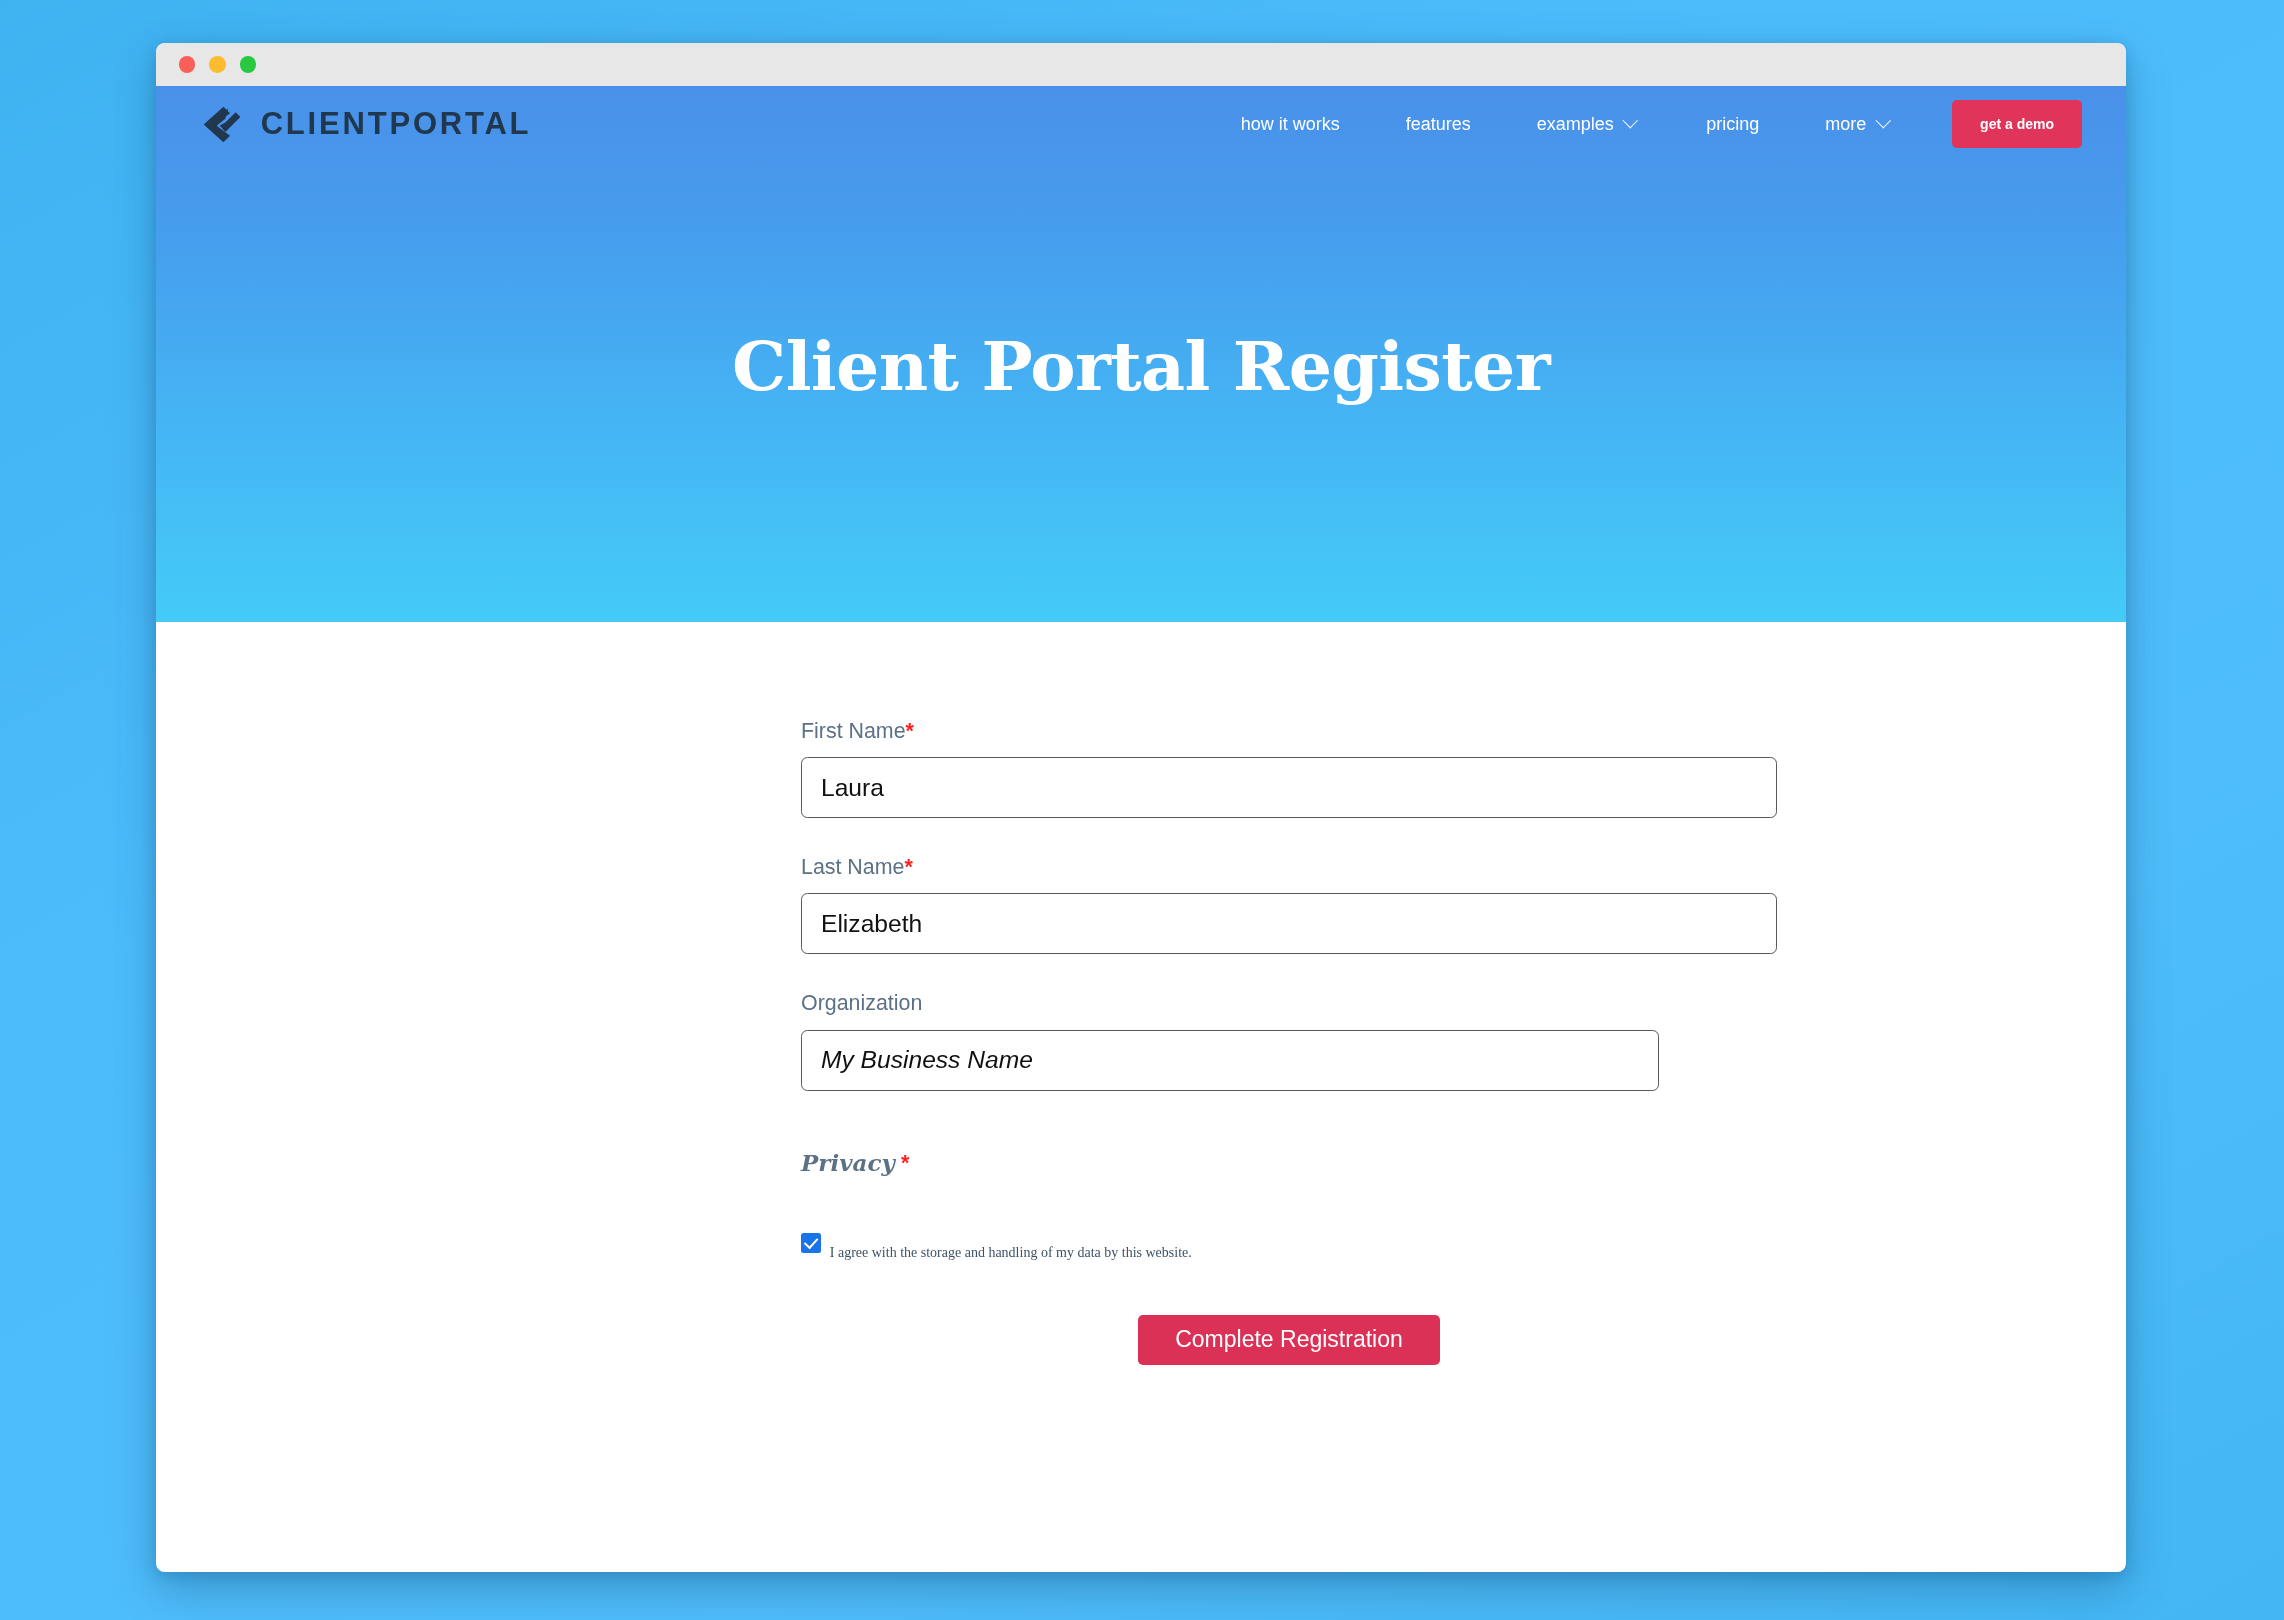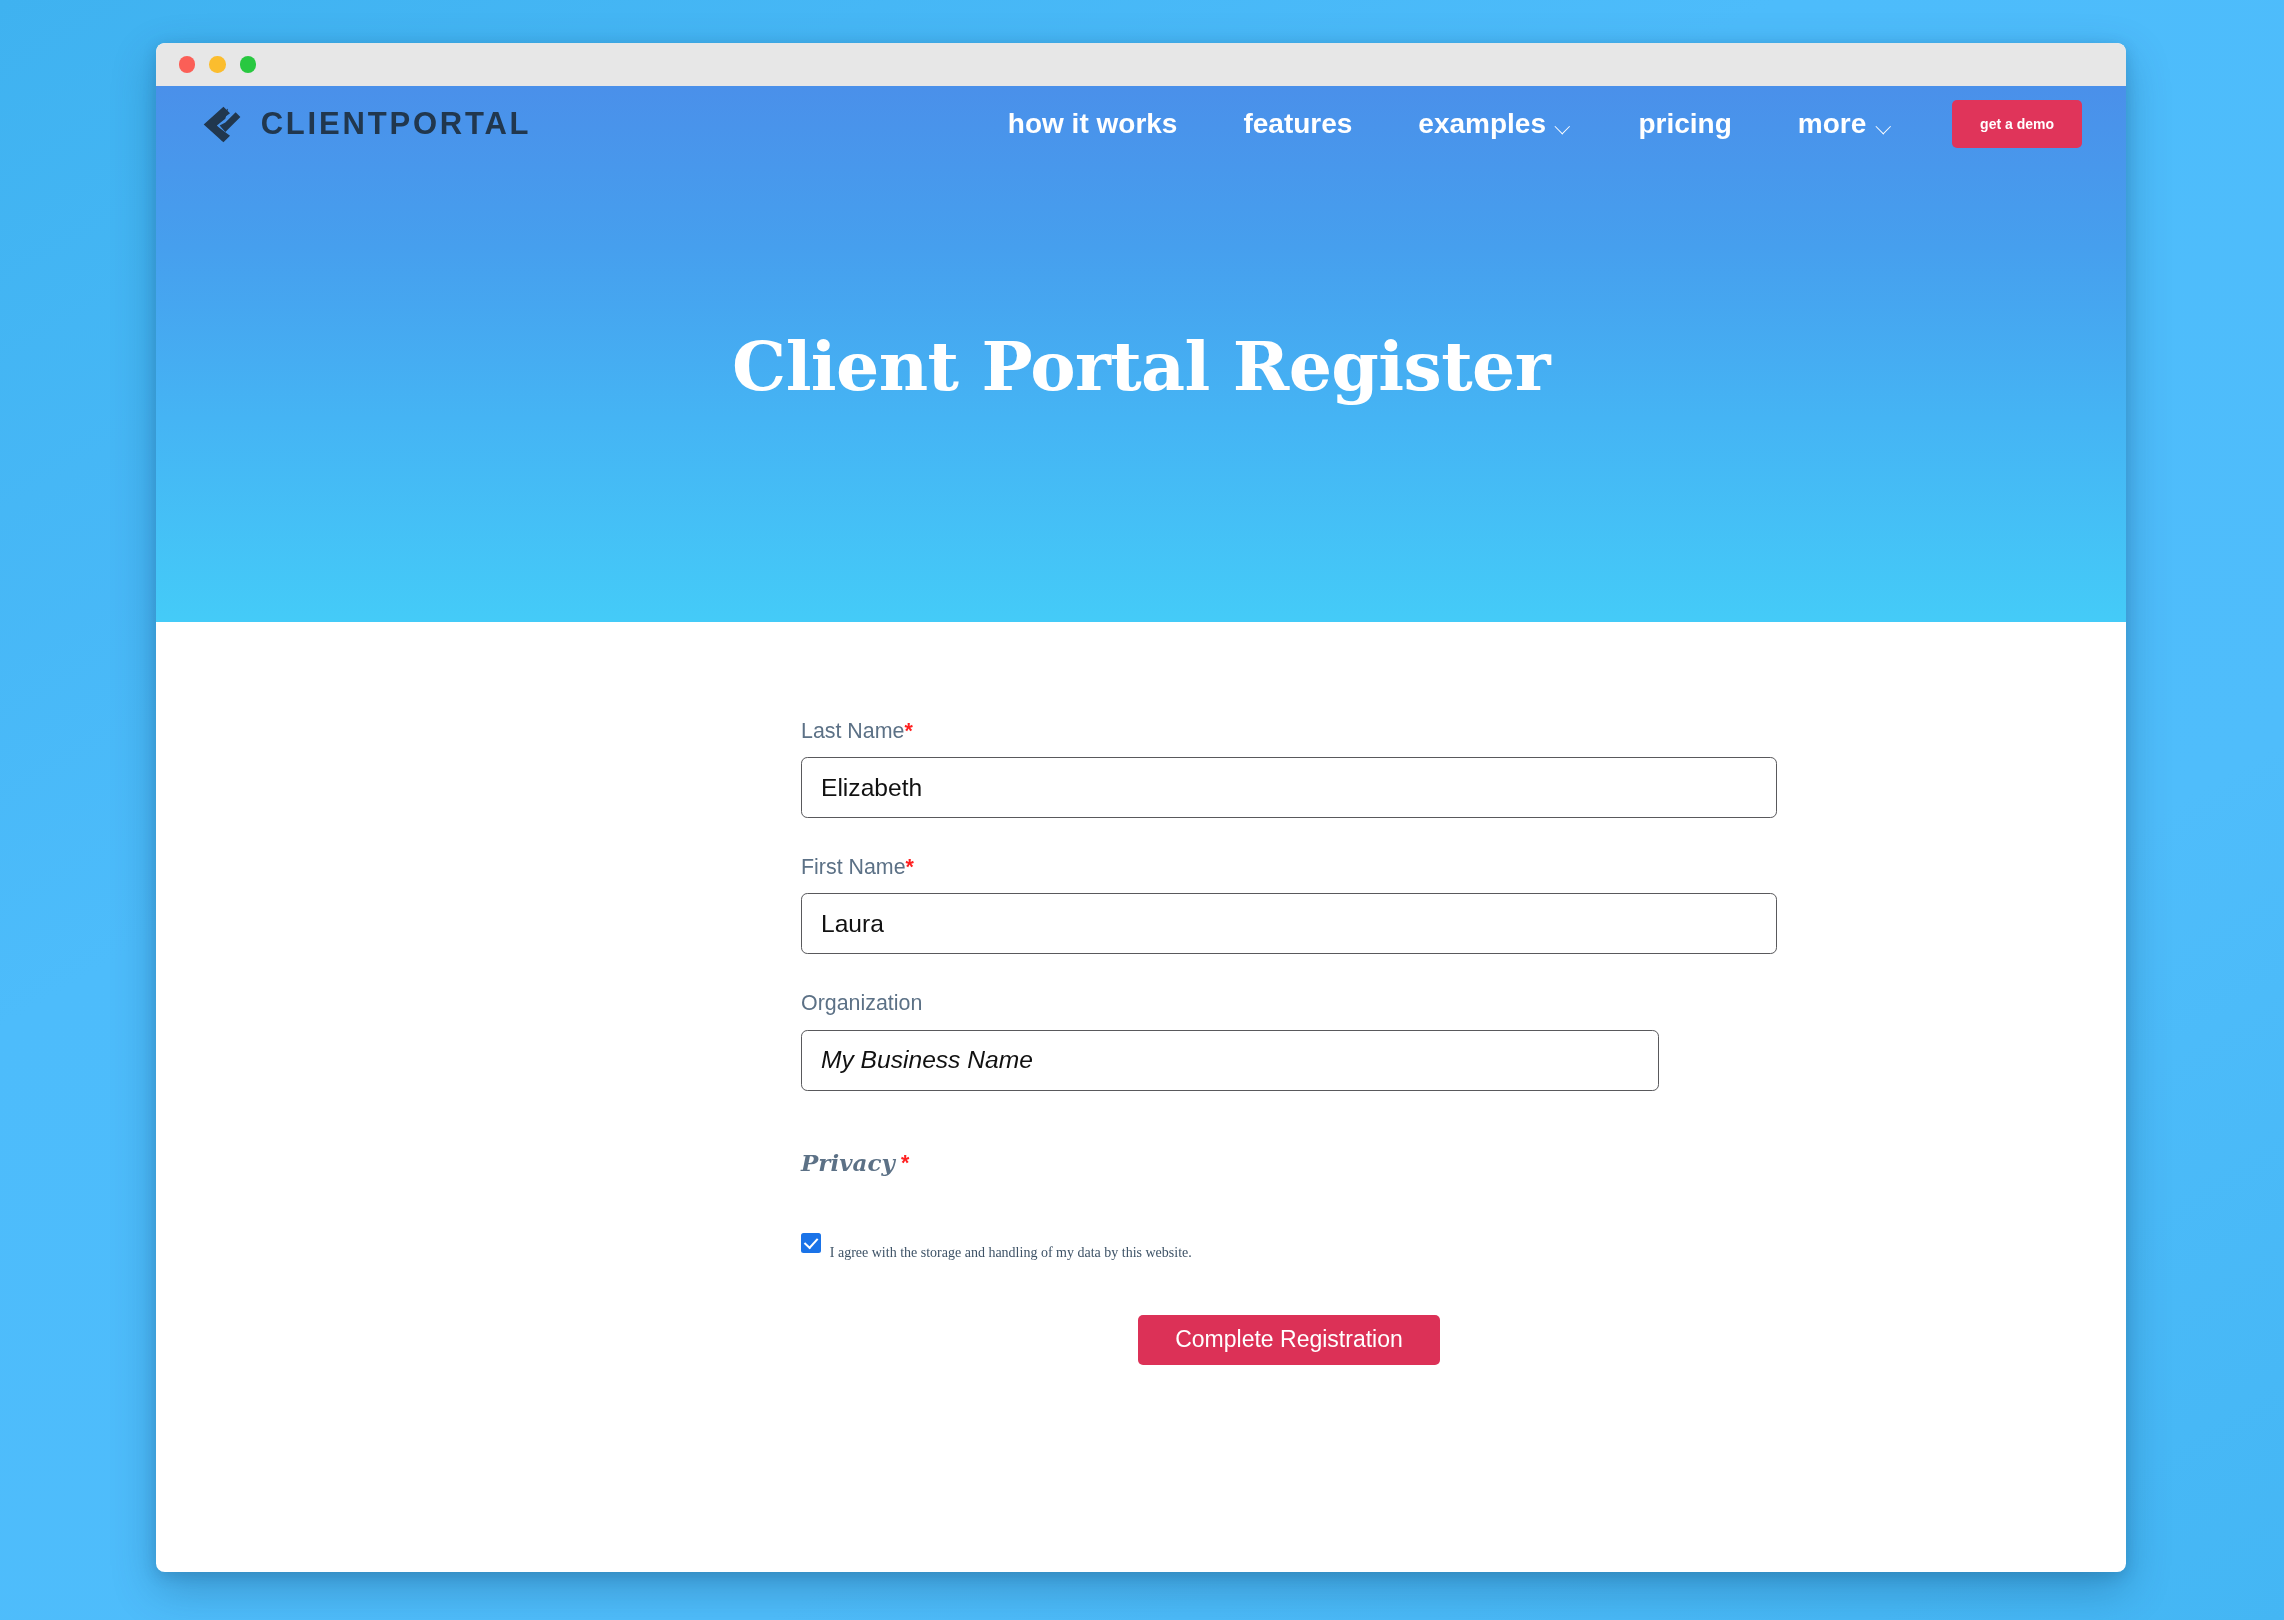--- a/index.html
+++ b/index.html
@@ -77,26 +77,26 @@
 
   .nav-links {
     margin-left: auto;
     display: flex;
     align-items: center;
     gap: 0;
   }
 
   .nav-link {
     color: #ffffff;
-    font-size: 28px;
-    font-weight: 700;
+    font-size: 18px;
+    font-weight: 400;
     padding: 0 33px;
     white-space: nowrap;
     display: flex;
-    align-items: center;
+    align-items: flex-start;
     gap: 10px;
     cursor: pointer;
     font-family: "Liberation Sans", sans-serif;
   }
 
   .chev {
     display: inline-block;
     width: 16.4px;
     height: 9.5px;
     position: relative;
@@ -309,30 +309,30 @@
     </div>
 
     <h1 class="hero-title">Client Portal Register</h1>
   </div>
 
   <div class="content">
     <form class="form">
 
       <div class="field">
         <div class="field-label">
+          <span>First Name</span><span class="req">*</span>
+        </div>
+        <input class="text-input" type="text" value="Laura" style="">
+      </div>
+
+      <div class="field">
+        <div class="field-label">
           <span>Last Name</span><span class="req">*</span>
         </div>
         <input class="text-input" type="text" value="Elizabeth" style="">
-      </div>
-
-      <div class="field">
-        <div class="field-label">
-          <span>First Name</span><span class="req">*</span>
-        </div>
-        <input class="text-input" type="text" value="Laura" style="">
       </div>
 
 
       <div class="field">
         <div class="field-label">
           <span>Organization</span>
         </div>
         <input class="text-input short" type="text" value="My Business Name" style="">
       </div>
 

